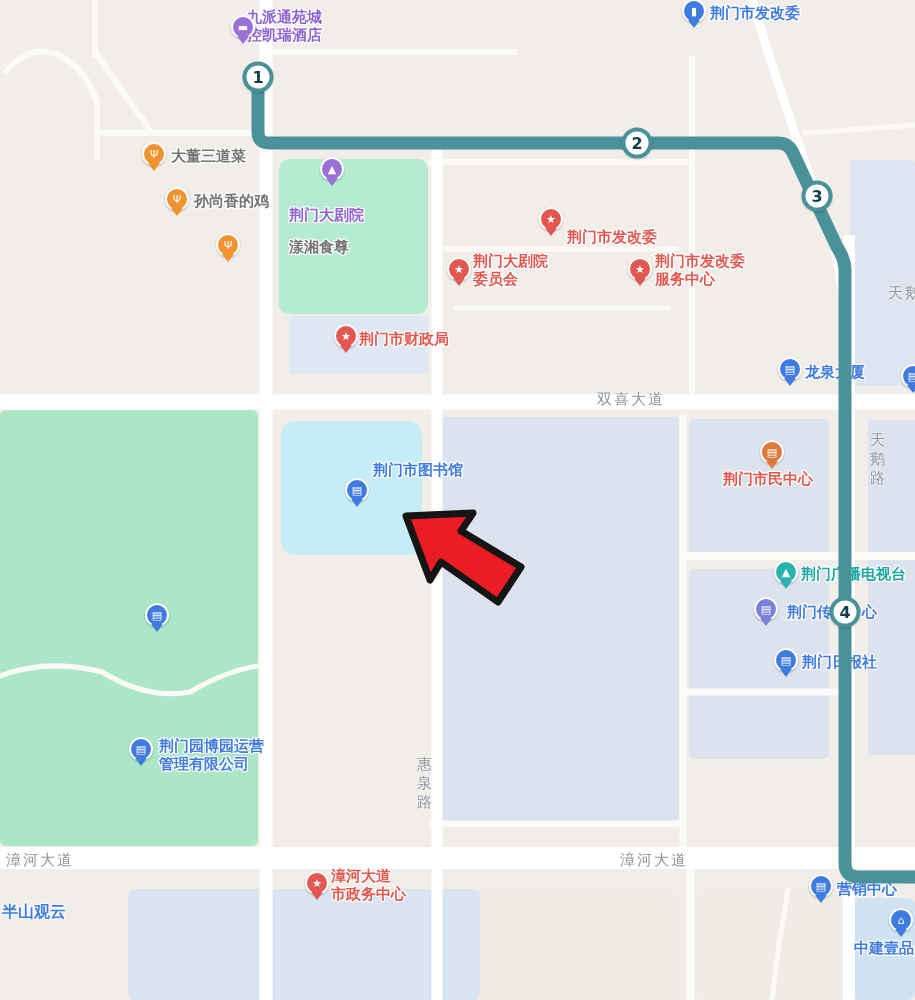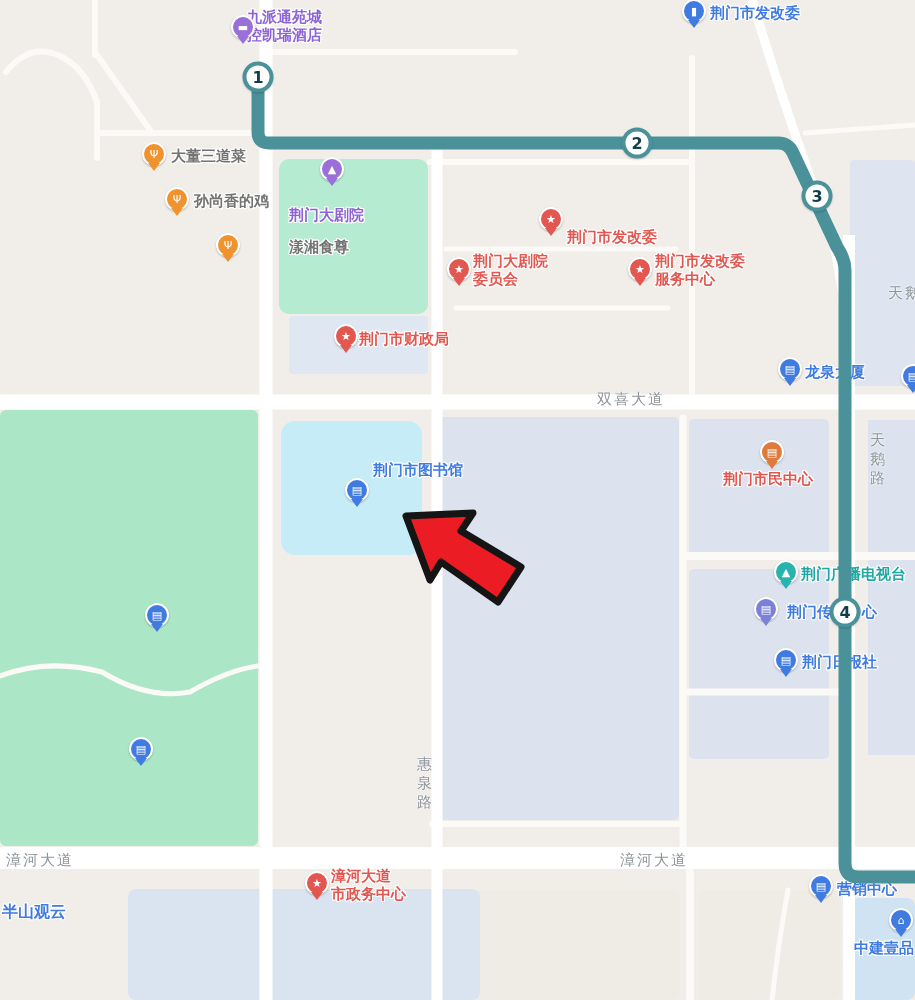--- a/index.html
+++ b/index.html
@@ -181,20 +181,24 @@
   <div class="poi-label t-blue" style="left:787px;top:603px;">荆门传媒中心</div>
 
   <div class="pin pin-blue" style="left:786px;top:662px;">
       <span class="glyph">▤</span>
     </div>
   <div class="poi-label t-blue" style="left:802px;top:653px;">荆门日报社</div>
 
   <div class="pin pin-blue" style="left:141px;top:751px;">
       <span class="glyph">▤</span>
     </div>
+  <div class="poi-label t-blue" style="left:159px;top:737px;">
+    <span>荆门园博园运营</span><br>
+    <span>管理有限公司</span>
+  </div>
 
   <div class="pin pin-blue" style="left:157px;top:617px;">
       <span class="glyph">▤</span>
     </div>
 
   <div class="pin pin-red" style="left:317px;top:885px;">
       <span class="glyph">★</span>
     </div>
   <div class="poi-label t-red" style="left:331px;top:867px;">
     <span>漳河大道</span><br>

